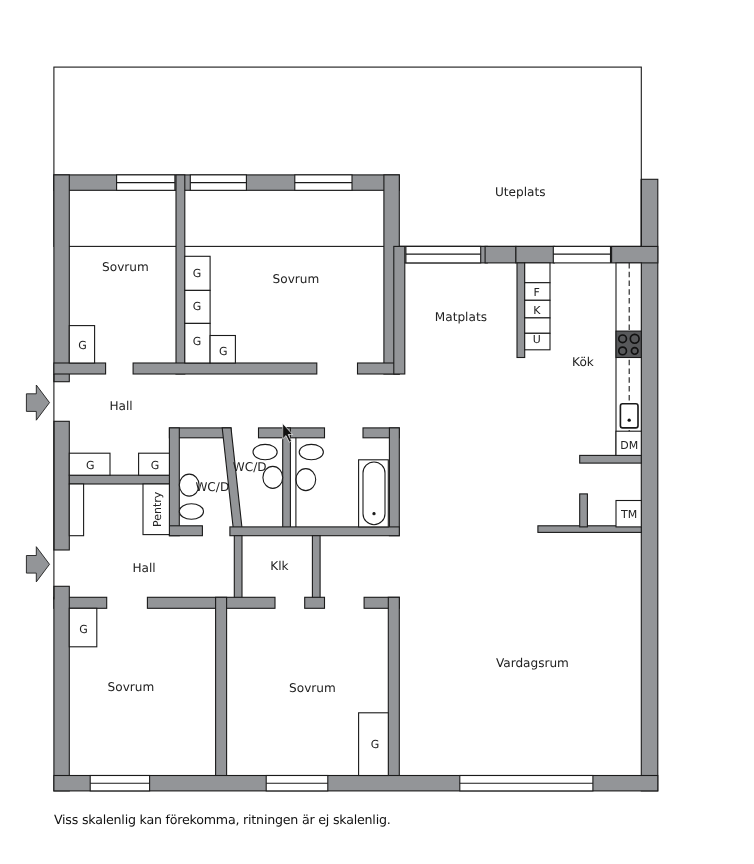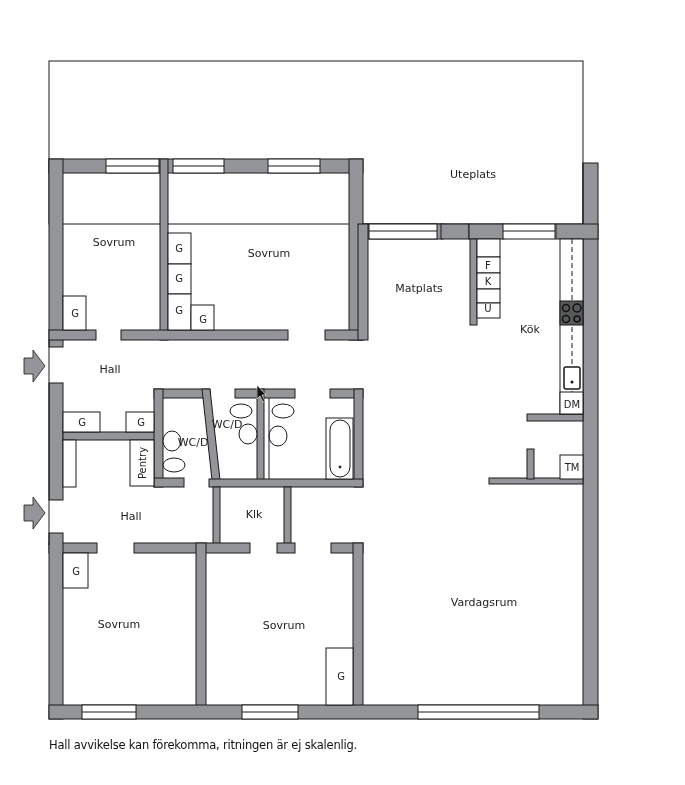--- a/index.html
+++ b/index.html
@@ -176,13 +176,13 @@
     <text x="76" y="575">G</text>
     <text x="341" y="680">G</text>
     <text x="488" y="269">F</text>
     <text x="488" y="285">K</text>
     <text x="488" y="312">U</text>
     <text x="572" y="408">DM</text>
     <text x="572" y="471">TM</text>
   </g>
 </svg>
 
-<div class="disclaimer">Hall avvikelse kan förekomma, ritningen är ej skalenlig.</div>
+<div class="disclaimer">Viss skalenlig kan förekomma, ritningen är ej skalenlig.</div>
 
 </body></html>

